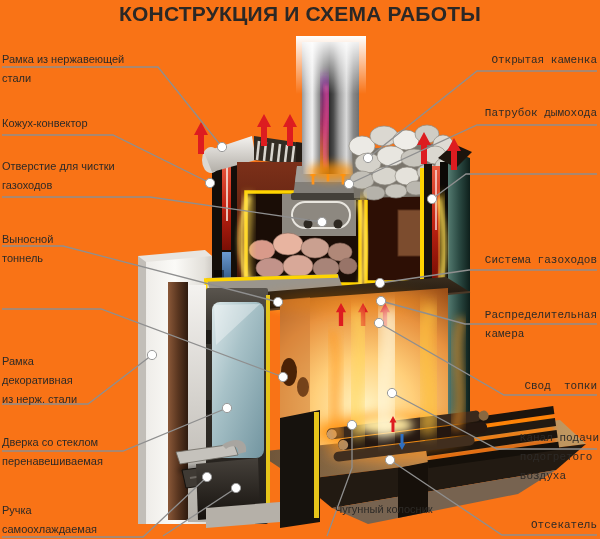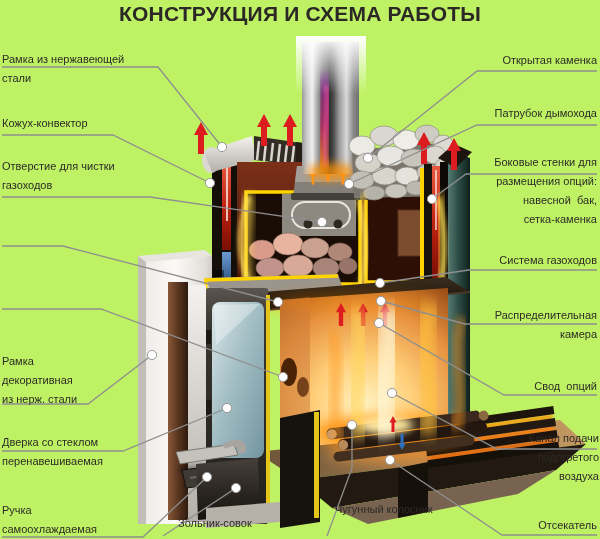--- a/index.html
+++ b/index.html
@@ -1,21 +1,21 @@
 <!DOCTYPE html>
 <html><head>
 <meta charset="utf-8">
 <style>
   html,body{margin:0;padding:0;background:#fff;}
-  .page{position:relative;width:600px;height:539px;background:#bef264;overflow:hidden;
+  .page{position:relative;width:600px;height:539px;background:#f97316;overflow:hidden;
         font-family:"Liberation Sans", sans-serif;}
   .title{position:absolute;top:2px;left:0;width:100%;text-align:center;
          font-size:21px;font-weight:800;letter-spacing:.2px;color:#2b2826;}
   .lbl{position:absolute;font-size:11px;line-height:19px;color:#2d2a27;white-space:pre-wrap;}
-  .lbl.r{text-align:right;}
+  .lbl.r{font-family:Liberation Mono, monospace;}
   svg{position:absolute;left:0;top:0;}
 </style>
 </head>
 <body>
 
 <div class="page">
 
   <div class="title">КОНСТРУКЦИЯ И СХЕМА РАБОТЫ</div>
 
   <svg width="600" height="539" viewBox="0 0 600 539">
@@ -373,39 +373,36 @@
       <circle cx="392" cy="393" r="4.6"></circle>
         <circle cx="390" cy="460" r="4.6"></circle>
     </g>
   </svg>
 
   <div class="lbl" style="left:2px;top:50px">Рамка из нержавеющей
 стали</div>
   <div class="lbl" style="left:2px;top:114px">Кожух-конвектор</div>
   <div class="lbl" style="left:2px;top:157px">Отверстие для чистки
 газоходов</div>
+  <div class="lbl" style="left:2px;top:230px">Выносной
+тоннель</div>
   <div class="lbl" style="left:2px;top:352px">Рамка
 декоративная
 из нерж. стали</div>
   <div class="lbl" style="left:2px;top:433px">Дверка со стеклом
 перенавешиваемая</div>
   <div class="lbl" style="left:2px;top:501px">Ручка
 самоохлаждаемая</div>
 
-  <div class="lbl" style="left:178px;top:514px">Зольник-совок</div>
   <div class="lbl" style="left:335px;top:500px">Чугунный колосник</div>
 
   <div class="lbl r" style="right:3px;top:51px">Открытая каменка</div>
   <div class="lbl r" style="right:3px;top:104px">Патрубок дымохода</div>
-  <div class="lbl r" style="right:3px;top:153px">Боковые стенки для
-размещения опций:
-навесной  бак,
-сетка-каменка</div>
   <div class="lbl r" style="right:3px;top:251px">Система газоходов</div>
   <div class="lbl r" style="right:3px;top:306px">Распределительная
 камера</div>
-  <div class="lbl r" style="right:3px;top:377px">Свод  опций</div>
+  <div class="lbl r" style="right:3px;top:377px">Свод  топки</div>
   <div class="lbl r" style="right:1px;top:429px">Канал подачи
 подогретого
 воздуха</div>
   <div class="lbl r" style="right:3px;top:516px">Отсекатель</div>
 
 </div>
 
 </body></html>

